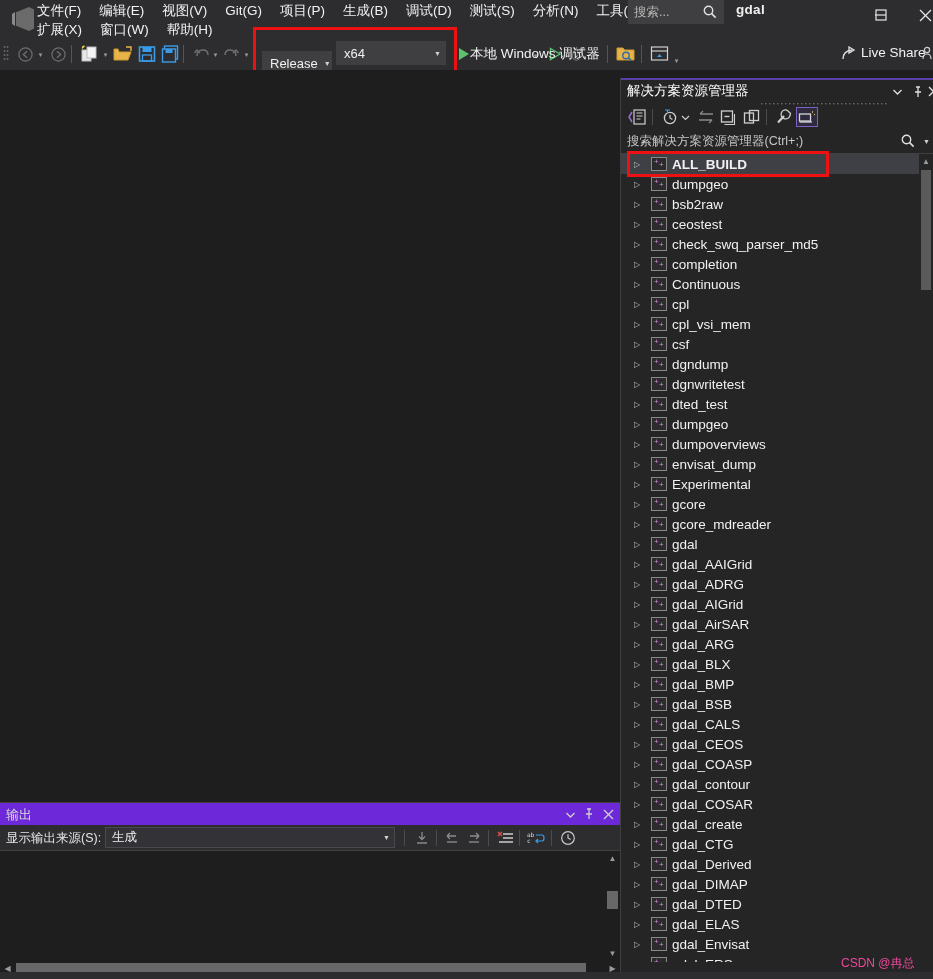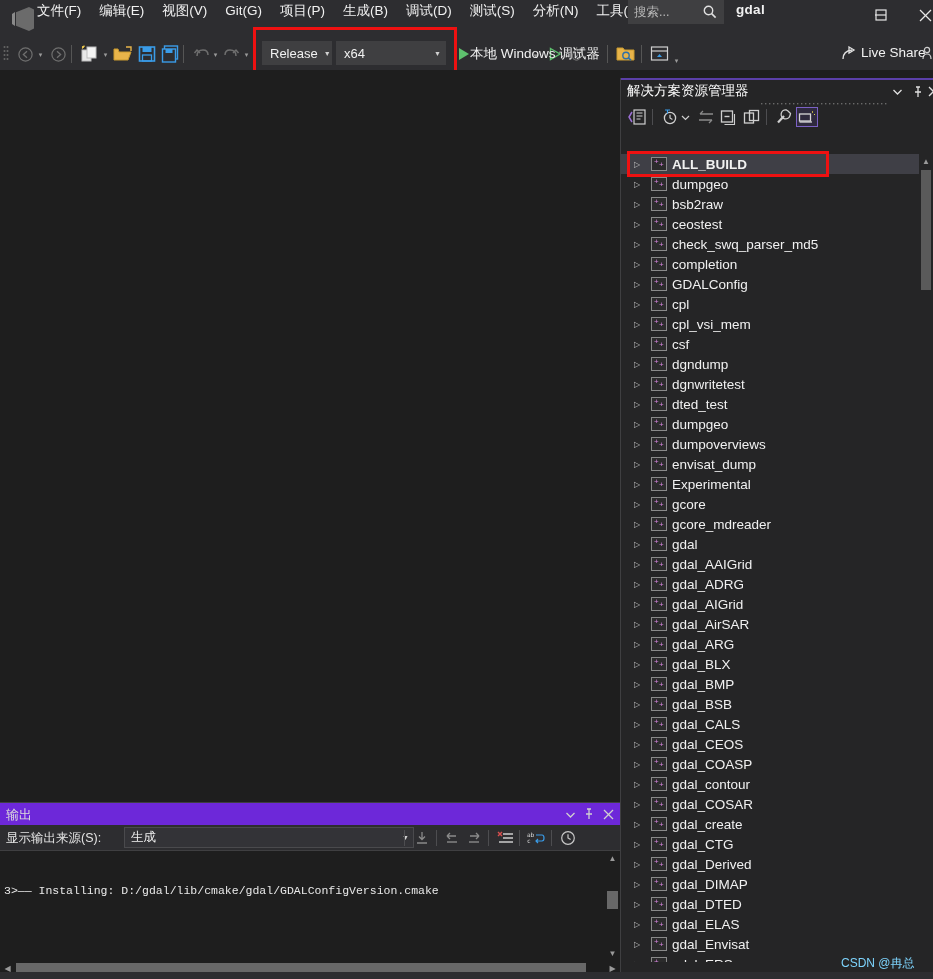--- a/index.html
+++ b/index.html
@@ -64,21 +64,21 @@
     display: flex; align-items: center; justify-content: center;
     font-size: 7px; color: #9a9a9a;
   }
   .combo {
     position: absolute; top: 3px; height: 24px;
     background: #3f3f41; border: 1px solid #3f3f41;
     display: flex; align-items: center; padding: 0 4px 0 7px;
     font-size: 13px; color: #f1f1f1;
   }
   .combo .arr { margin-left: auto; font-size: 7px; color: #d0d0d0; padding-left: 6px; }
-  .combo.cfg { left: 262px; width: 70px; }
+  .combo.cfg { left: 262px; width: 70px; margin-top: 10px; }
   .combo.plat { left: 336px; width: 110px; }
 
   .red-box {
     position: absolute; border: 3px solid #ee1111; pointer-events: none;
   }
   #redbox-toolbar { left: 253px; top: 27px; width: 204px; height: 50px; }
   #redbox-tree { left: 627px; top: 151px; width: 202px; height: 26px; }
   .dbg-label {
     position: absolute; left: 470px; top: 45px; font-size: 13.5px; color: #f1f1f1;
     white-space: nowrap;
@@ -117,21 +117,21 @@
     background: #2d2d30; border-bottom: 1px solid #3f3f41;
   }
   .op-srclabel {
     position: absolute; left: 6px; top: 5px; font-size: 12.5px; color: #e4e4e4;
     white-space: nowrap;
   }
   .op-combo {
     position: absolute; left: 105px; top: 2px; width: 290px; height: 21px;
     background: #333337; border: 1px solid #4a4a4d;
     display: flex; align-items: center; padding: 0 4px 0 6px;
-    font-size: 12.5px; color: #f1f1f1; margin-left: 19px;
+    font-size: 12.5px; color: #f1f1f1;
   }
   .op-combo .arr { margin-left: auto; font-size: 7px; color: #d0d0d0; }
   .op-tbicon {
     position: absolute; top: 4px; width: 20px; height: 18px;
     display: flex; align-items: center; justify-content: center;
   }
   .op-vsep { position: absolute; top: 5px; width: 1px; height: 16px; background: #4d4d50; }
 
   .op-body {
     position: absolute; left: 0; top: 48px; width: 620px; height: 110px;
@@ -258,21 +258,21 @@
     background: #252526; display: flex; align-items: center;
     overflow: hidden;
   }
   .se-ftab {
     font-size: 12.5px; color: #7bb7e8; padding: 0 5px; white-space: nowrap;
   }
   .se-ftab.active { color: #cfcfcf; }
 
   .watermark {
     position: absolute; left: 841px; top: 955px; font-size: 12px;
-    color: #7dd3fc; white-space: nowrap; z-index: 30;
+    color: #ec4899; white-space: nowrap; z-index: 30;
   }
   .statusbar {
     position: absolute; left: 0; top: 972px; width: 933px; height: 7px;
     background: #2d2d30;
   }
 </style>
 </head>
 <body>
 
 <div id="app">
@@ -292,20 +292,25 @@
       <div class="menu-item">视图(V)</div>
       <div class="menu-item">Git(G)</div>
       <div class="menu-item">项目(P)</div>
       <div class="menu-item">生成(B)</div>
       <div class="menu-item">调试(D)</div>
       <div class="menu-item">测试(S)</div>
       <div class="menu-item">分析(N)</div>
       <div class="menu-item">工具(T)</div>
     </div>
 
+    <div class="menu-row2">
+      <div class="menu-item">扩展(X)</div>
+      <div class="menu-item">窗口(W)</div>
+      <div class="menu-item">帮助(H)</div>
+    </div>
 
     <div class="title-search">
       <span class="ph">搜索...</span>
       <span class="mag">
         <svg width="16" height="16" viewBox="0 0 16 16">
           <circle cx="6.5" cy="6.5" r="4.2" fill="none" stroke="#e0e0e0" stroke-width="1.4"></circle>
           <line x1="9.6" y1="9.6" x2="13.6" y2="13.6" stroke="#e0e0e0" stroke-width="1.6"></line>
         </svg>
       </span>
     </div>
@@ -552,21 +557,20 @@
       <div class="op-tbicon" style="left:558px">
         <svg width="16" height="16" viewBox="0 0 16 16">
           <circle cx="8" cy="8" r="6.3" fill="none" stroke="#c8c8c8" stroke-width="1.2"></circle>
           <path d="M8 4.3 L8 8 L10.6 9.6" fill="none" stroke="#c8c8c8" stroke-width="1.2"></path>
         </svg>
       </div>
     </div>
 
     <div class="op-body">
       <div class="op-lines">
-        <div class="op-line">3&gt;—— Installing: D:/gdal/lib/cmake/gdal/GDALConfigVersion.cmake</div>
         
         
         
         
       </div>
       <div class="op-vscroll">
         <div class="arrowup">▲</div>
         <div class="thumb"></div>
         <div class="arrowdn">▼</div>
       </div>
@@ -695,20 +699,30 @@
       </div>
       <div class="se-tbicon" style="left:175px;border:1px solid #7b61c4;background:#2f2a3e">
         <svg width="18" height="14" viewBox="0 0 18 14">
           <rect x="1.5" y="4" width="11" height="7" fill="none" stroke="#d8d8d8" stroke-width="1.3"></rect>
           <line x1="1.5" y1="12" x2="14" y2="12" stroke="#d8d8d8" stroke-width="1.3"></line>
           <path d="M14 2 l1 0 M14.5 1.5 l0 1 M16 4.5 l1 0 M16.5 4 l0 1" stroke="#e0d14a" stroke-width="1"></path>
         </svg>
       </div>
     </div>
 
+    <div class="se-searchrow">
+      <div class="se-searchph">搜索解决方案资源管理器(Ctrl+;)</div>
+      <div style="position:absolute;right:18px;top:3px">
+        <svg width="16" height="16" viewBox="0 0 16 16">
+          <circle cx="6.5" cy="6.5" r="4.2" fill="none" stroke="#e0e0e0" stroke-width="1.4"></circle>
+          <line x1="9.6" y1="9.6" x2="13.6" y2="13.6" stroke="#e0e0e0" stroke-width="1.6"></line>
+        </svg>
+      </div>
+      <div style="position:absolute;right:4px;top:8px;font-size:7px;color:#cfcfcf">▼</div>
+    </div>
 
     <div class="se-tree" id="tree-container">
         <div class="tree-row selected">
           <div class="tw-arrow">▷</div>
           <div class="tw-icon">
             <span class="plus1">+</span>
             <span class="plus2">+</span>
           </div>
           <div class="tw-label">ALL_BUILD</div>
         </div>
@@ -751,21 +765,21 @@
             <span class="plus2">+</span>
           </div>
           <div class="tw-label">completion</div>
         </div>
         <div class="tree-row">
           <div class="tw-arrow">▷</div>
           <div class="tw-icon">
             <span class="plus1">+</span>
             <span class="plus2">+</span>
           </div>
-          <div class="tw-label">GDALConfig</div>
+          <div class="tw-label">Continuous</div>
         </div>
         <div class="tree-row">
           <div class="tw-arrow">▷</div>
           <div class="tw-icon">
             <span class="plus1">+</span>
             <span class="plus2">+</span>
           </div>
           <div class="tw-label">cpl</div>
         </div>
         <div class="tree-row">

